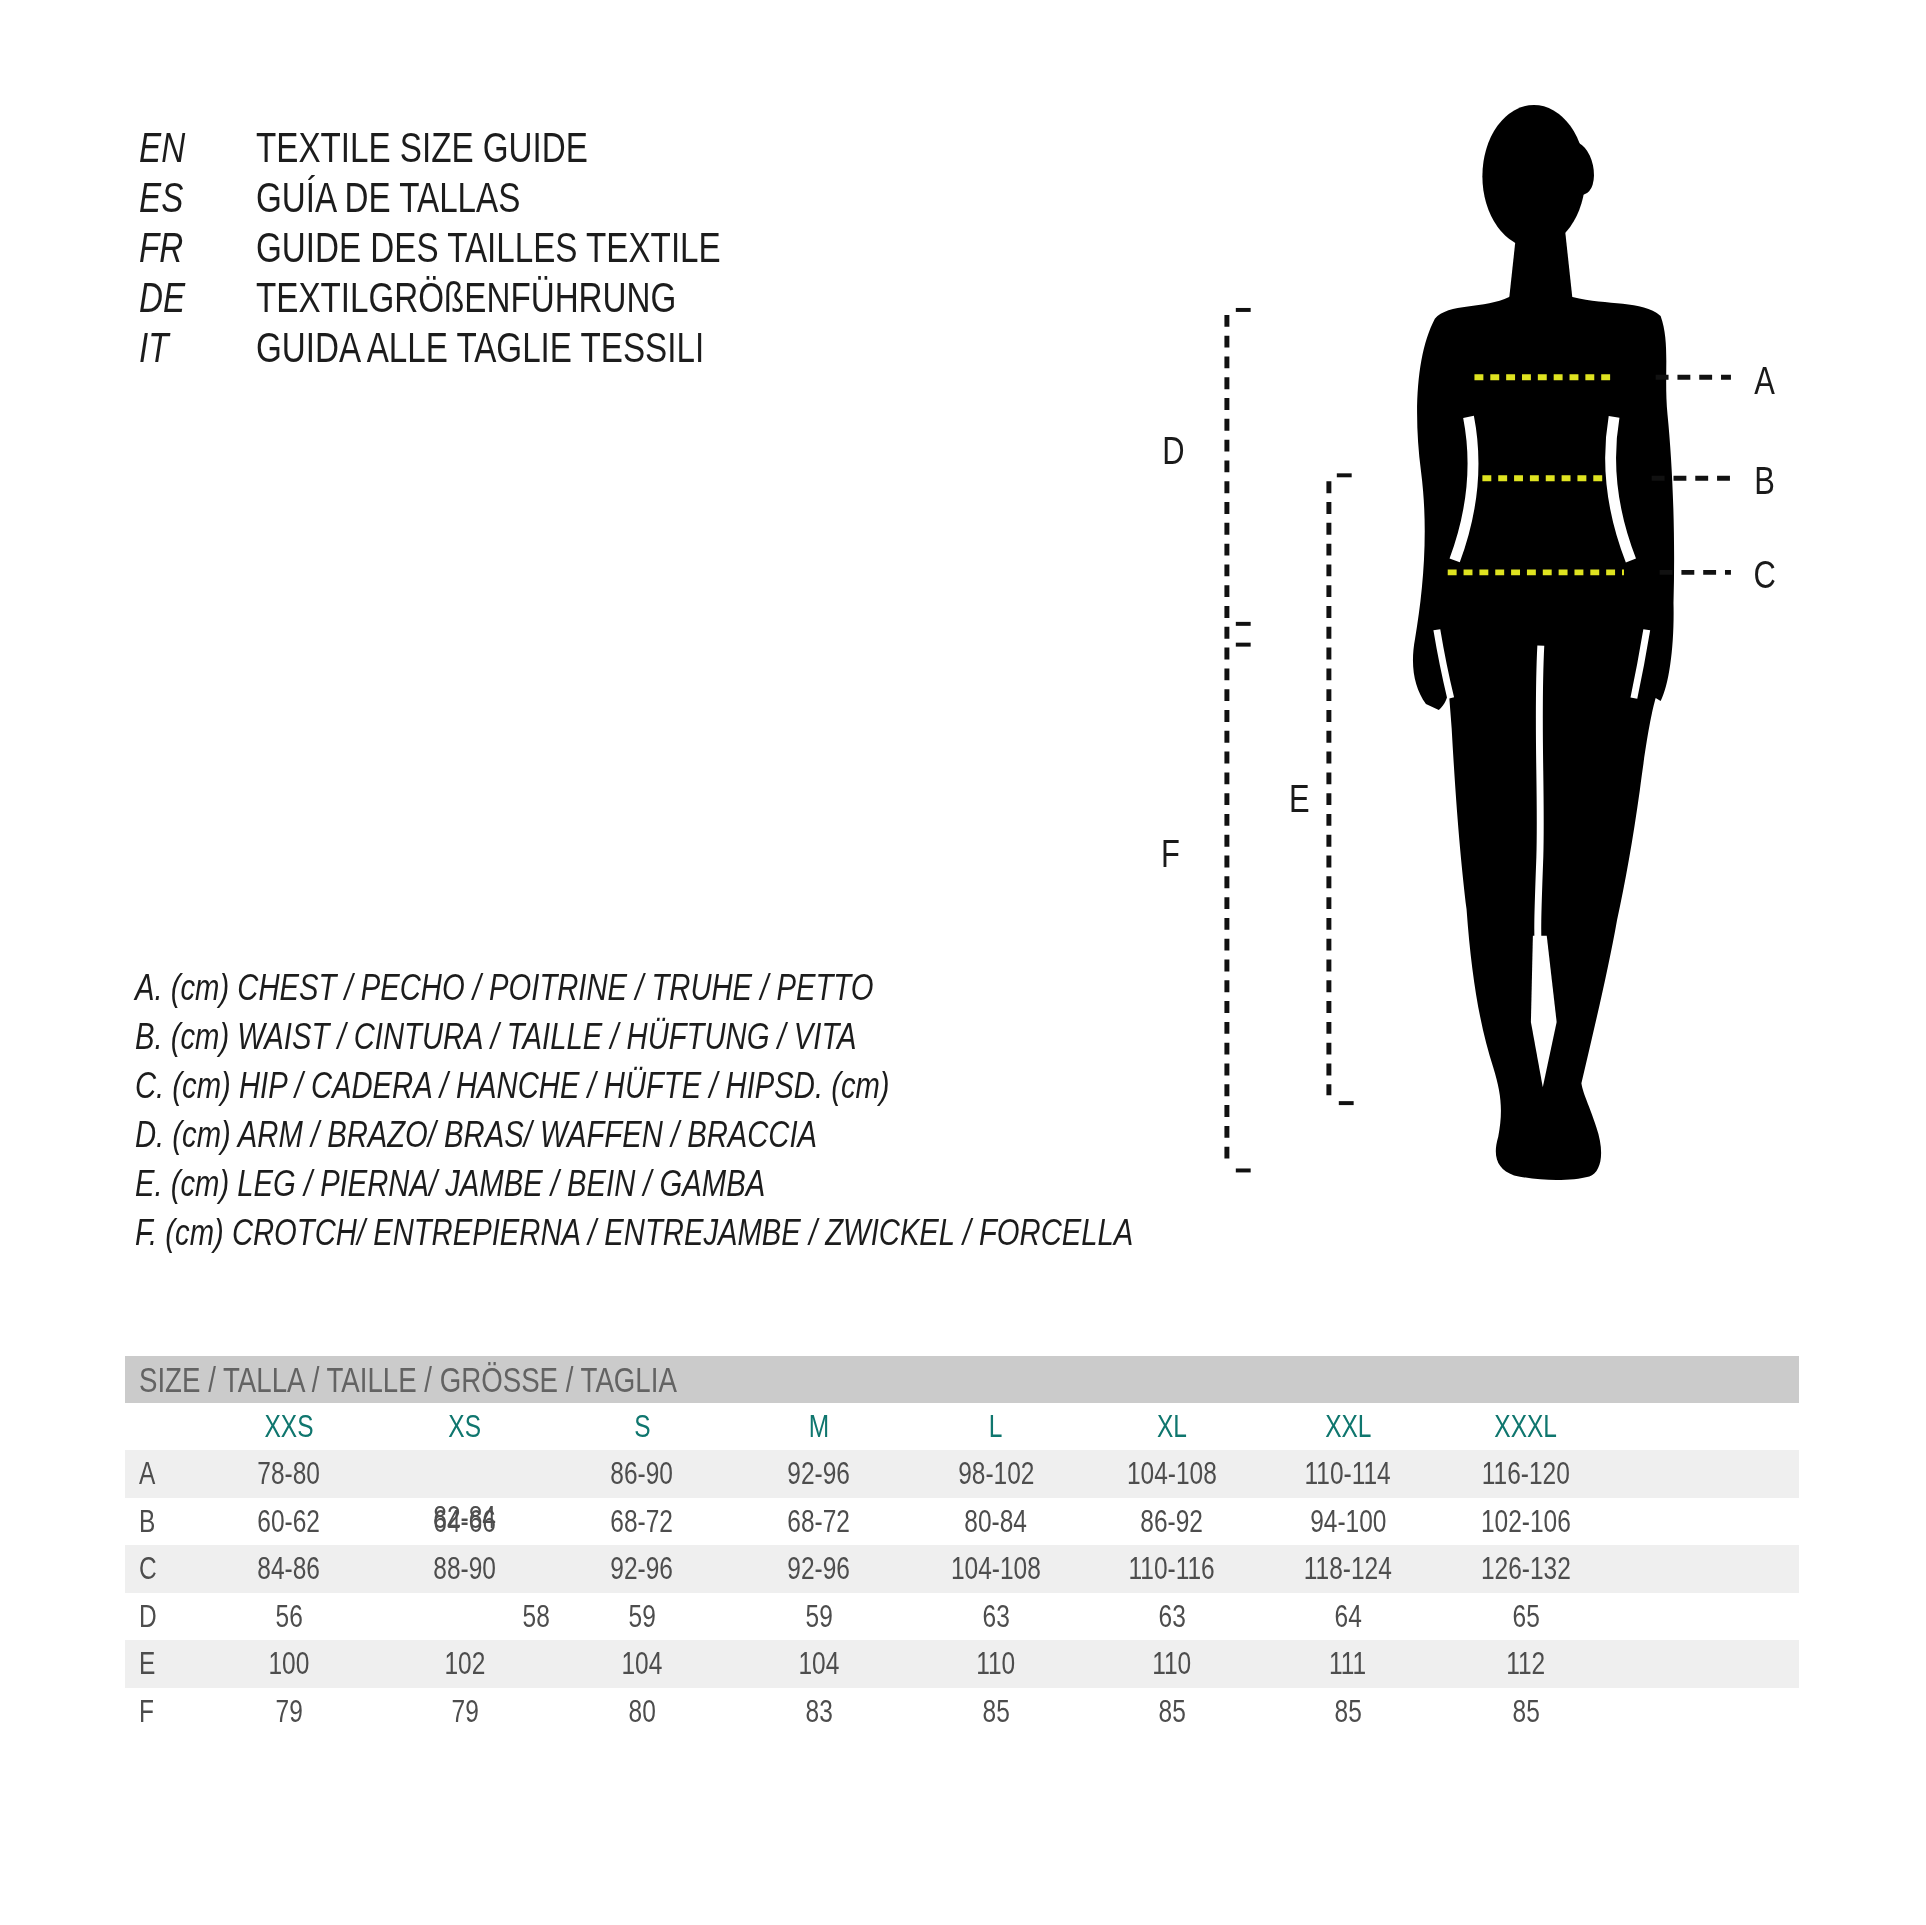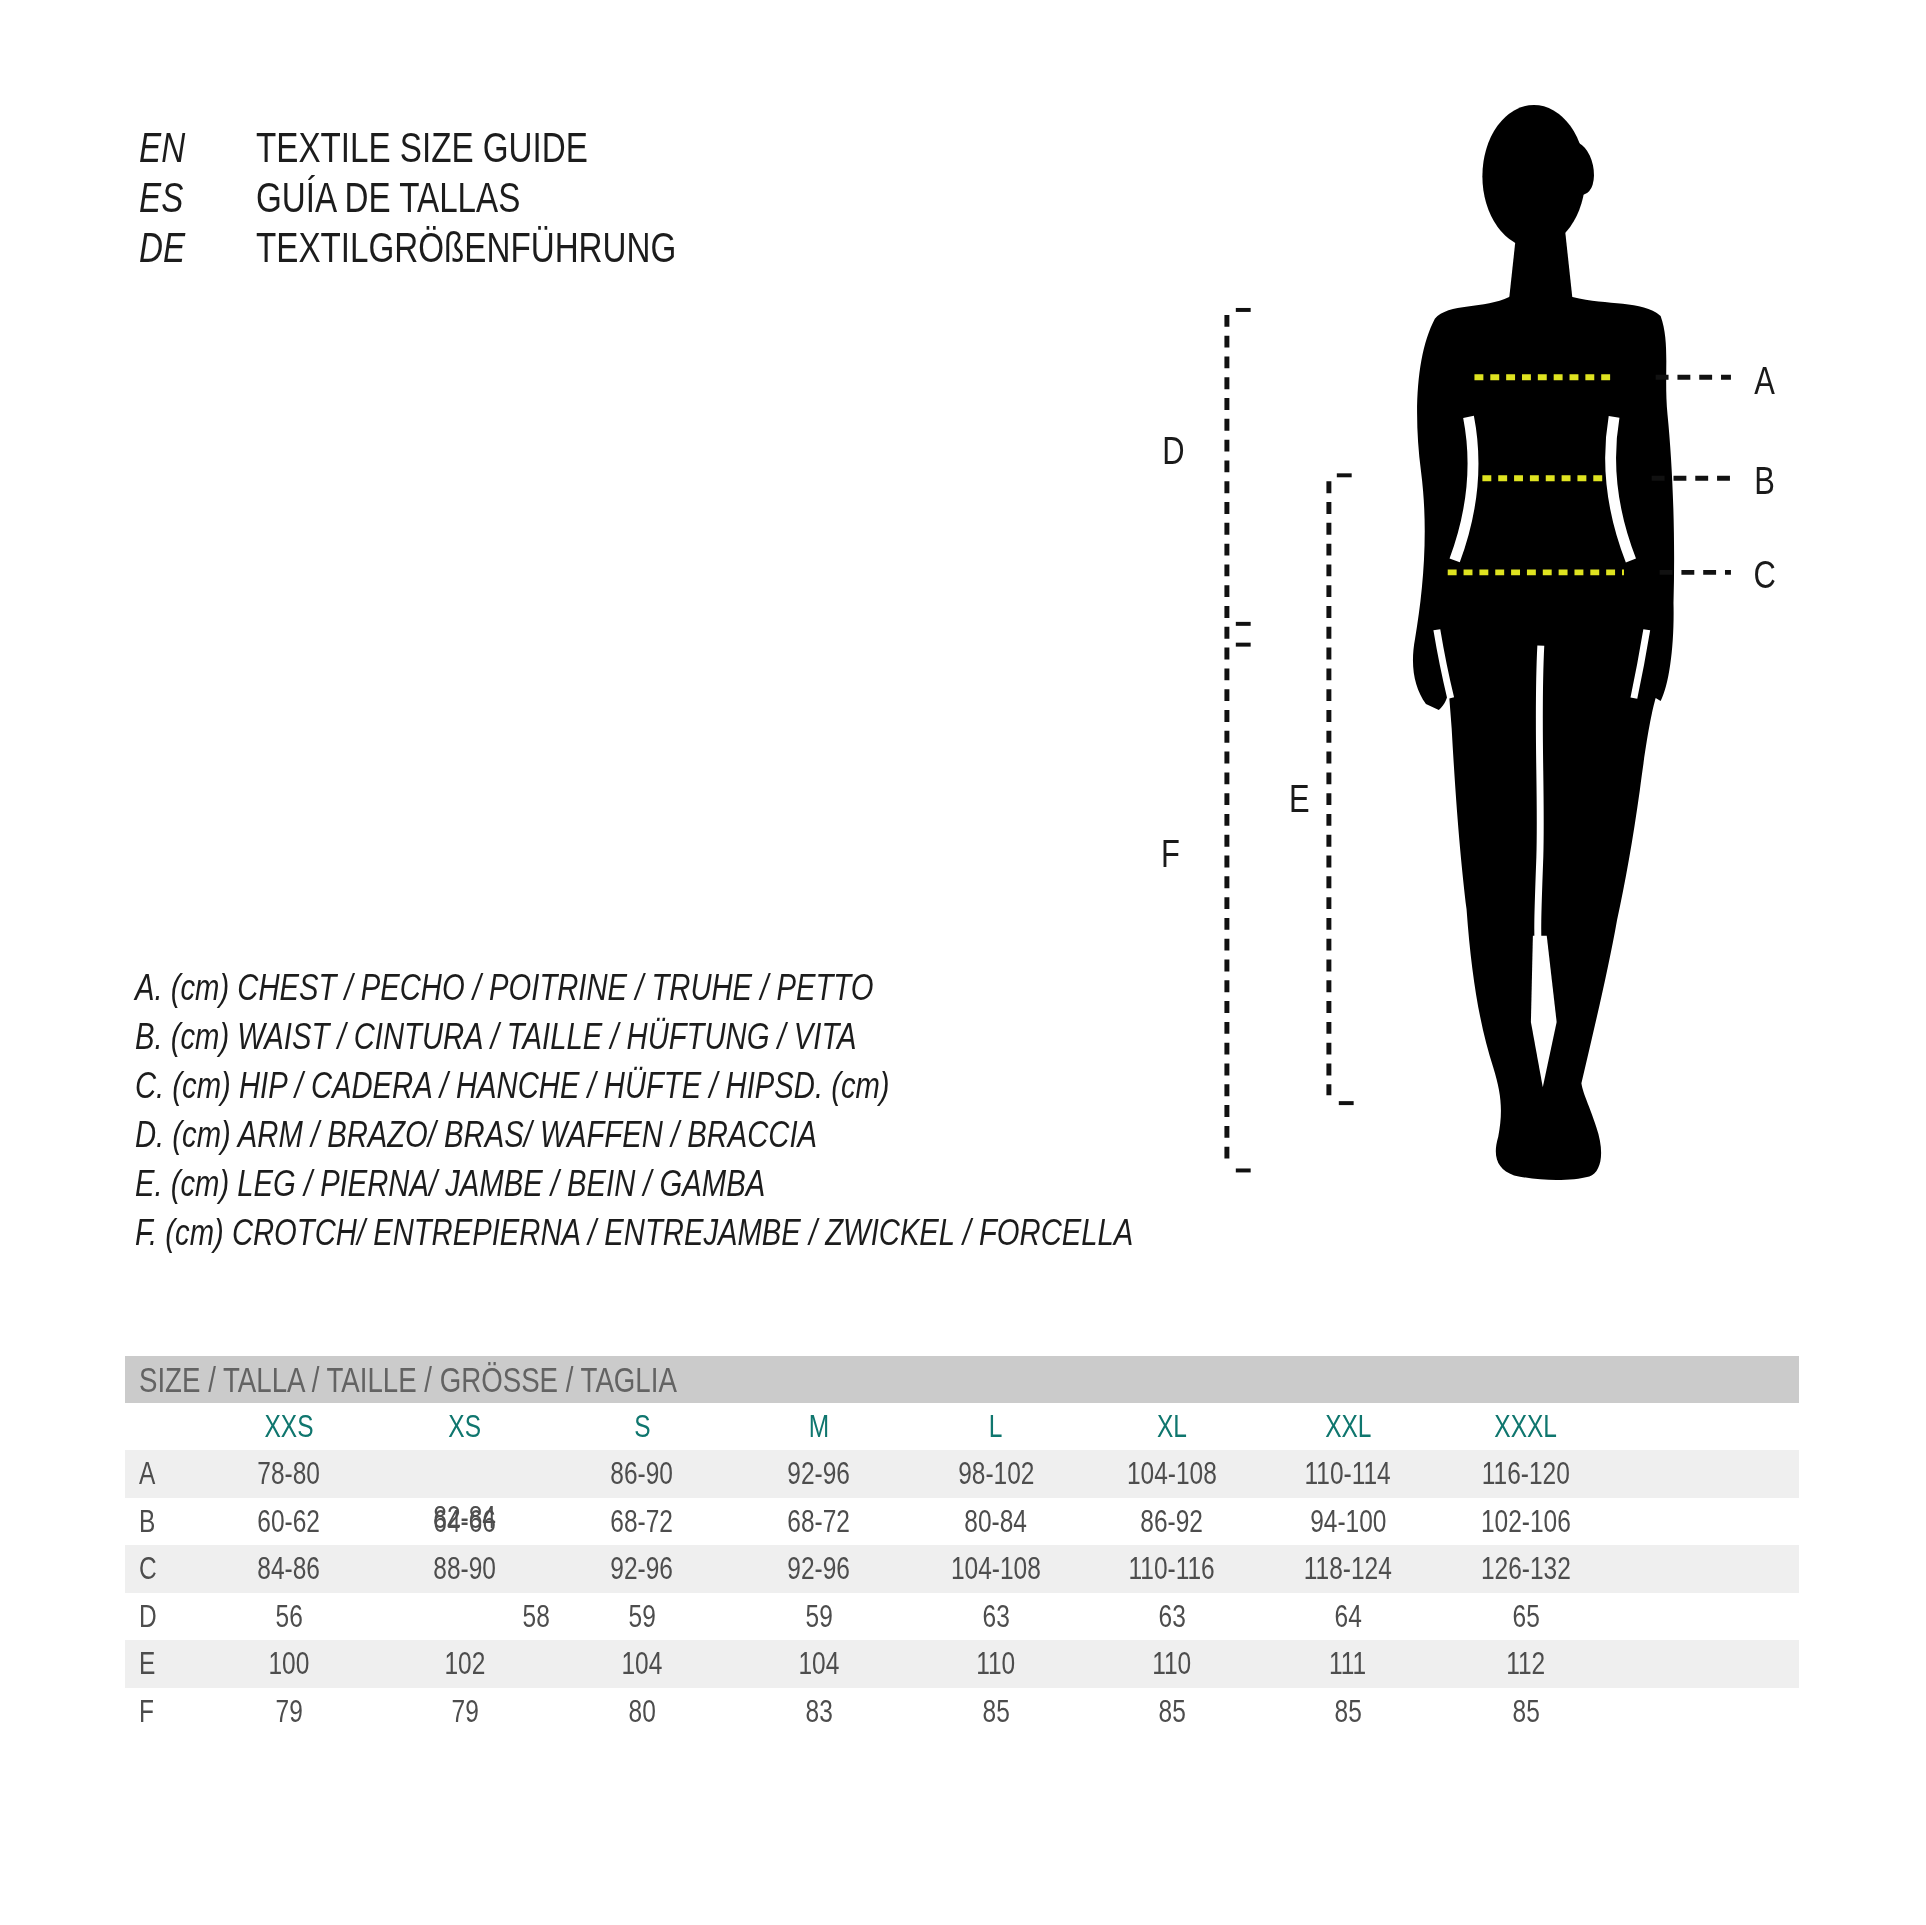--- a/index.html
+++ b/index.html
@@ -49,21 +49,27 @@
 <div class="page">
 
   <div class="lang">
     <div class="lang-row">
       <span class="lang-code"><span class="cond">EN</span></span><span class="cond">TEXTILE SIZE GUIDE</span>
     </div>
     <div class="lang-row">
       <span class="lang-code"><span class="cond">ES</span></span><span class="cond">GUÍA DE TALLAS</span>
     </div>
     <div class="lang-row">
+      <span class="lang-code"><span class="cond">FR</span></span><span class="cond">GUIDE DES TAILLES TEXTILE</span>
+    </div>
+    <div class="lang-row">
       <span class="lang-code"><span class="cond">DE</span></span><span class="cond">TEXTILGRÖßENFÜHRUNG</span>
+    </div>
+    <div class="lang-row">
+      <span class="lang-code"><span class="cond">IT</span></span><span class="cond">GUIDA ALLE TAGLIE TESSILI</span>
     </div>
   </div>
 
   <svg class="fig" width="1927" height="1926" viewBox="0 0 1946 1945">
 
     <g>
       <ellipse class="sil" cx="1549" cy="178" rx="52" ry="72"></ellipse>
       <ellipse class="sil" cx="1594" cy="170" rx="15" ry="27" transform="rotate(-12 1594 170)"></ellipse>
       <polygon class="sil" points="1532,228 1580,228 1588,302 1524,302"></polygon>
       <path class="sil" d="

